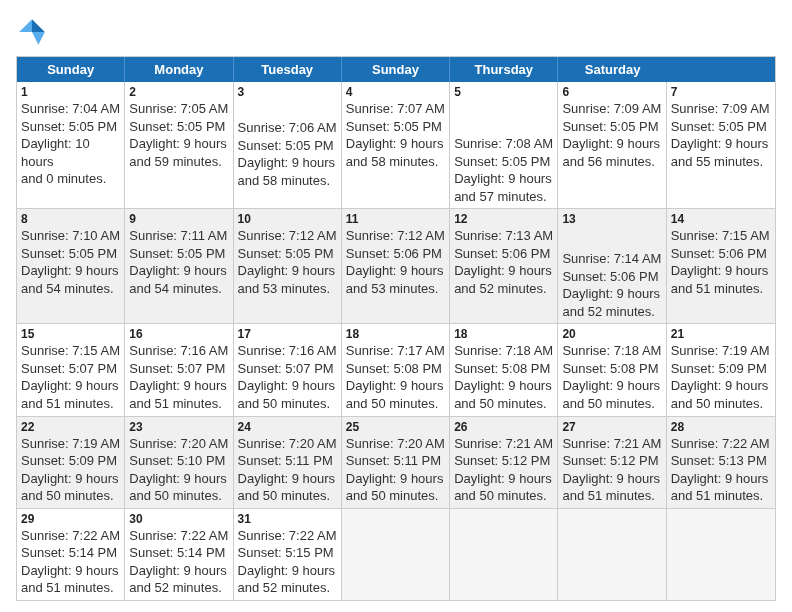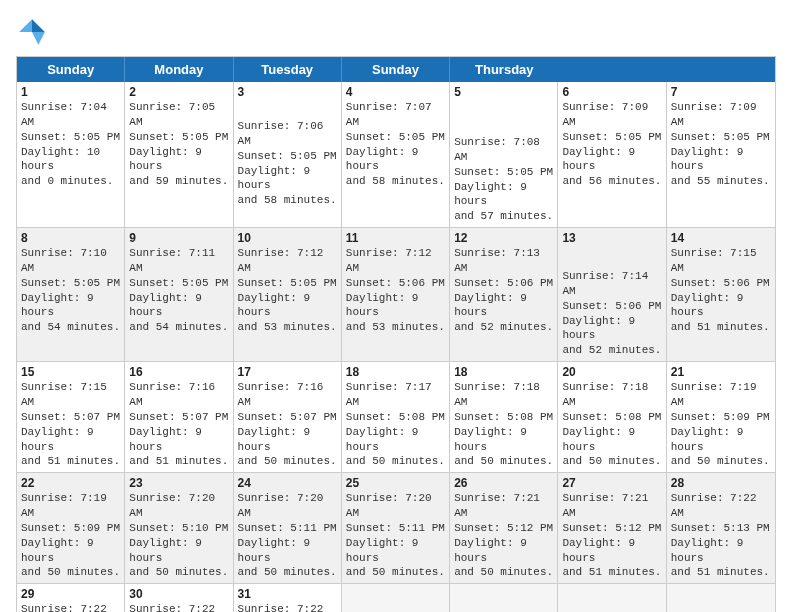--- a/index.html
+++ b/index.html
@@ -97,24 +97,23 @@
     .cal-cell:last-child { border-right: none; }
     .cal-cell.empty { background: #f5f5f5; }
     .cal-cell.shade { background: #f0f0f0; }
     .day-num {
       font-size: 12px;
       font-weight: bold;
       margin-bottom: 1px;
       color: #222;
     }
     .day-info {
-      font-size: 11px;
+      font-size: 13px;
       line-height: 1.35;
       color: #333;
-      font-family: Liberation Mono, monospace;
     }
   </style>
 </head>
 <body>
 
 <div class="page">
   <div class="header">
     <div class="logo">
       <svg class="logo-icon" viewBox="0 0 40 40">
         <polygon points="20,4 36,20 20,20" fill="#1a6fb5"></polygon>
@@ -133,20 +132,21 @@
   </div>
 
   <div class="calendar">
     <div class="cal-header">
 
     <div class="cal-header-cell">Sunday</div>
         <div class="cal-header-cell">Monday</div>
         <div class="cal-header-cell">Tuesday</div>
         <div class="cal-header-cell">Sunday</div>
         <div class="cal-header-cell">Thursday</div>
+        <div class="cal-header-cell">Saturday</div>
       </div>
     <div class="cal-body">
 
     <div class="cal-row">
           <div class="cal-cell">
             <div class="day-num">1</div>
             <div class="day-info" style="white-space: pre-line;">Sunrise: 7:04 AM
 Sunset: 5:05 PM
 Daylight: 10 hours
 and 0 minutes.</div>

